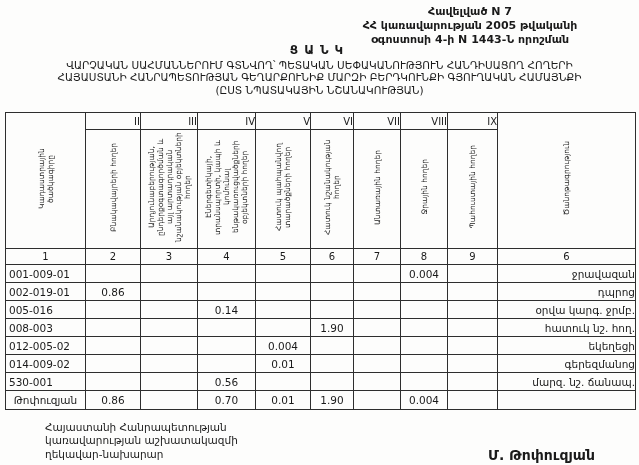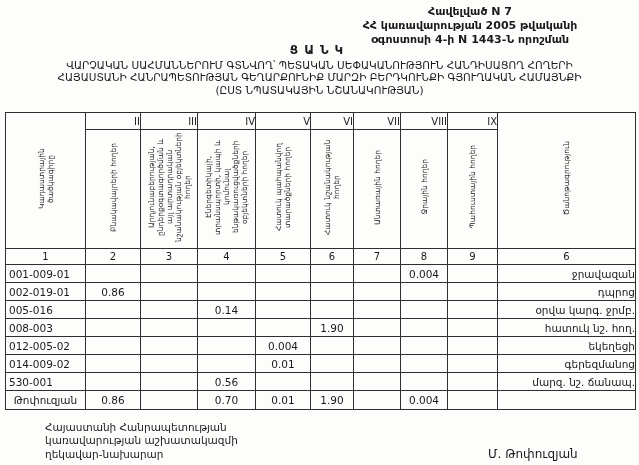--- a/index.html
+++ b/index.html
@@ -50,21 +50,22 @@
   tr.total td{height:18px;}
   tr.total td.code{text-align:center;padding-left:0;}
 
   
   .footer-left{
     position:absolute;top:421px;left:45px;
     font-size:10.5px;line-height:1.28;
   }
   .signature{
     position:absolute;top:447px;left:488px;
-    font-size:12px;
+    font-size:14px;
+    font-weight:bold;
   }
 </style>
 </head>
 <body>
 
 <div class="page">
 
   <div class="appendix">
     <div>Հավելված N 7</div>
     <div>ՀՀ կառավարության 2005 թվականի</div>

